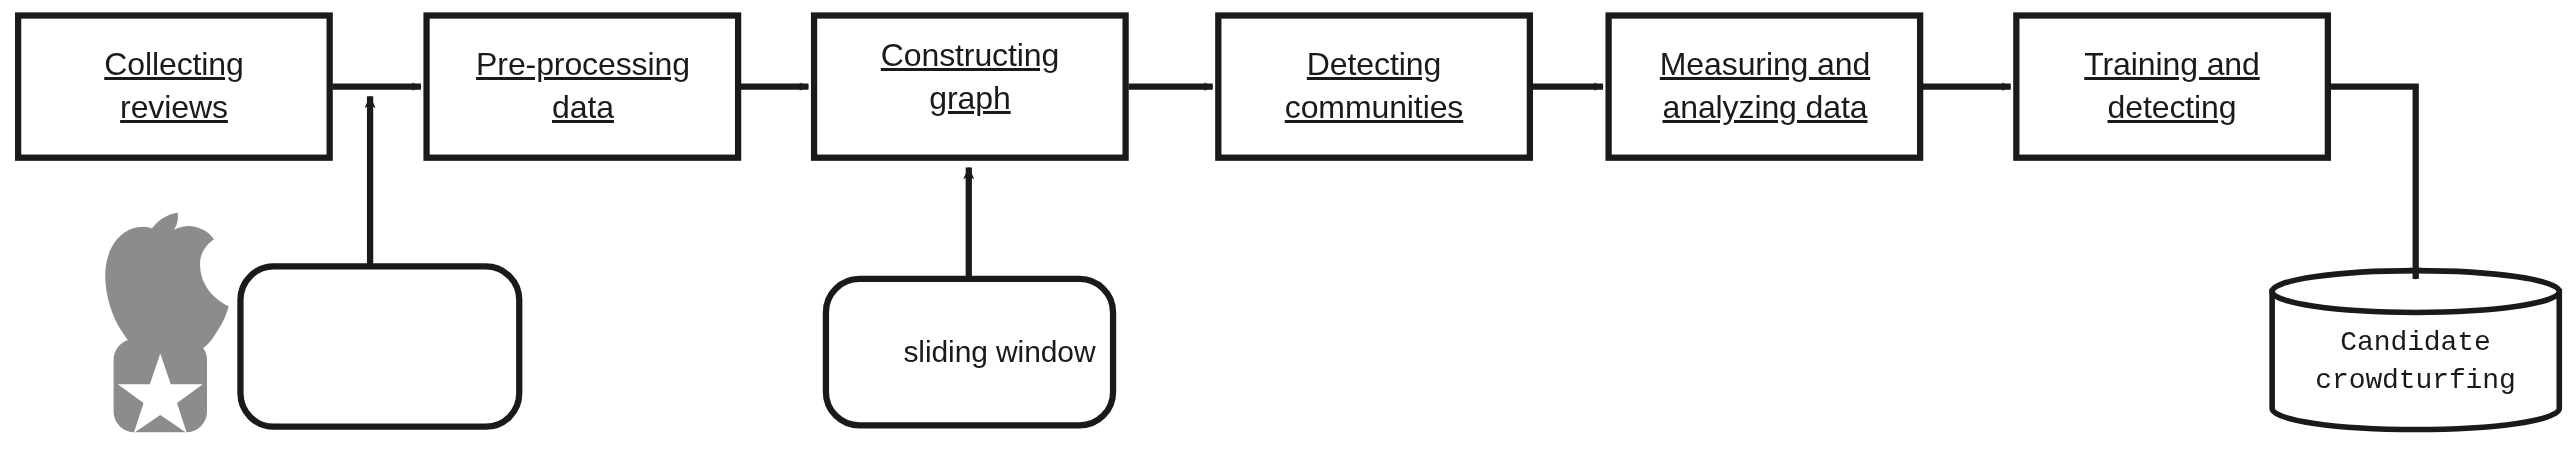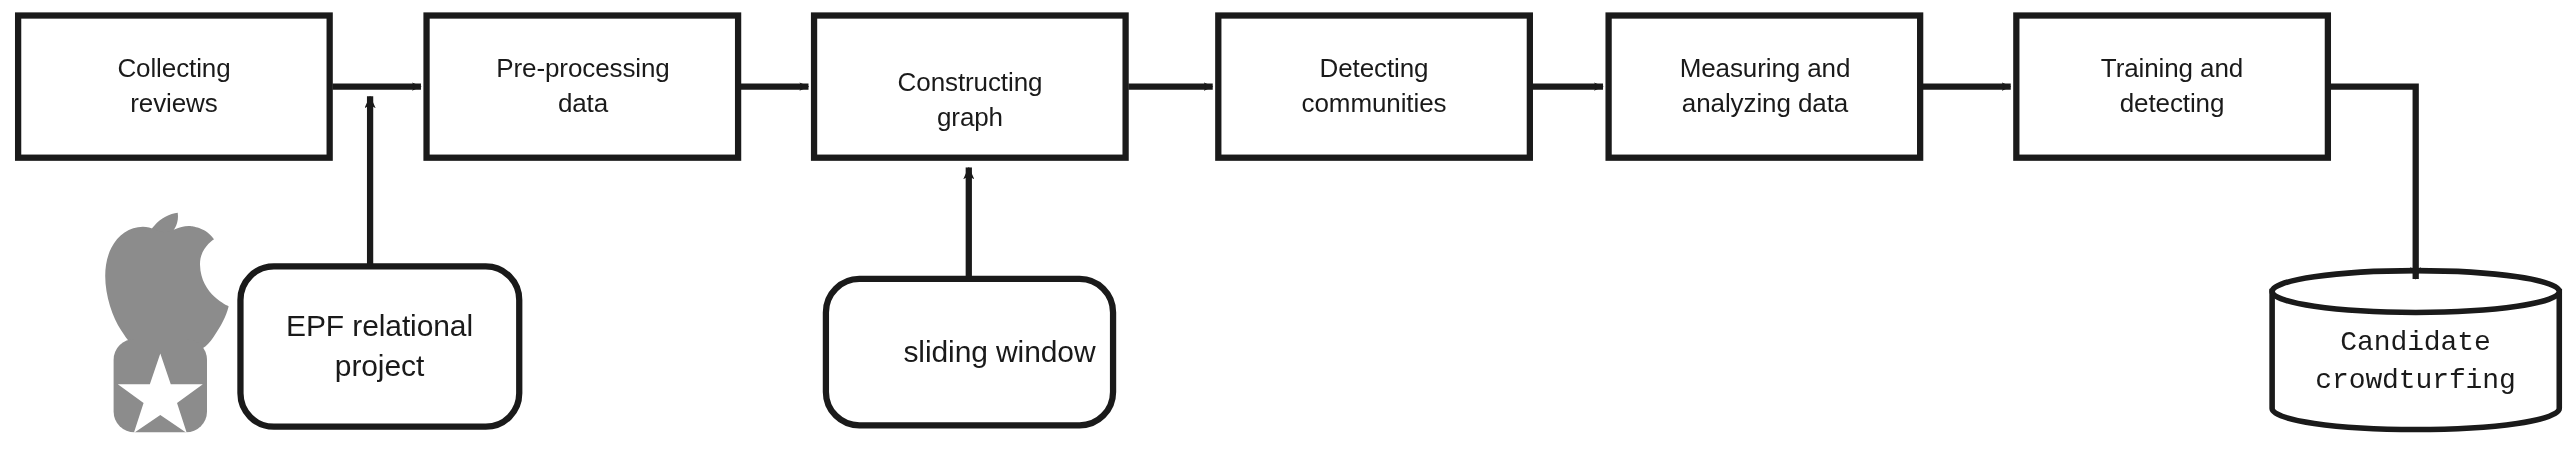--- a/index.html
+++ b/index.html
@@ -30,21 +30,21 @@
     justify-content: center;
     text-align: center;
     color: #1a1a1a;
     font-family: "Liberation Sans", sans-serif;
     font-size: 29px;
     line-height: 1.35;
     letter-spacing: -0.1px;
     white-space: pre-line;
     pointer-events: none;
   }
-  .process-label { font-size: 26px; }
+  .process-label { font-size: 32px; text-decoration: underline; }
   .rounded-label { font-size: 30px; }
   .cylinder-label { font-size: 28px; font-family: Liberation Mono, monospace; }
 </style>
 </head>
 <body>
 
 <div id="canvas">
 
   <svg id="vector-layer" viewBox="0 0 3696 648" xmlns="http://www.w3.org/2000/svg">
     <defs>
@@ -122,34 +122,32 @@
         L 215 551 Z"></path>
     </g>
   </svg>
 
   <div class="node-label process-label" style="left:18px; top:15.3px; width:312px; height:142px;">Collecting
 reviews</div>
 
   <div class="node-label process-label" style="left:427px; top:15.3px; width:312px; height:142px;">Pre-processing
 data</div>
 
-  <div class="node-label process-label" style="left:814px; top:29px; width:312px; height:142px;">Constructing
+  <div class="node-label process-label" style="left:814px; top:6px; width:312px; height:142px;">Constructing
 graph</div>
 
   <div class="node-label process-label" style="left:1218px; top:15.3px; width:312px; height:142px;">Detecting
 communities</div>
 
   <div class="node-label process-label" style="left:2016px; top:15.3px; width:312px; height:142px;">Training and
 detecting</div>
 
   <div class="node-label process-label" style="left:1609px; top:15.3px; width:312px; height:142px;">Measuring and
 analyzing data</div>
 
-  <div class="node-label rounded-label" style="left:240px; top:266px; width:279px; height:160px;">EPF relational
-project</div>
 
   <div class="node-label rounded-label" style="left:856px; top:279px; width:287px; height:146px;">sliding window</div>
 
   <div class="node-label cylinder-label" style="left:2272px; top:300px; width:287px; height:123px;">Candidate
 crowdturfing</div>
 
 </div>
 
 
 </body></html>

